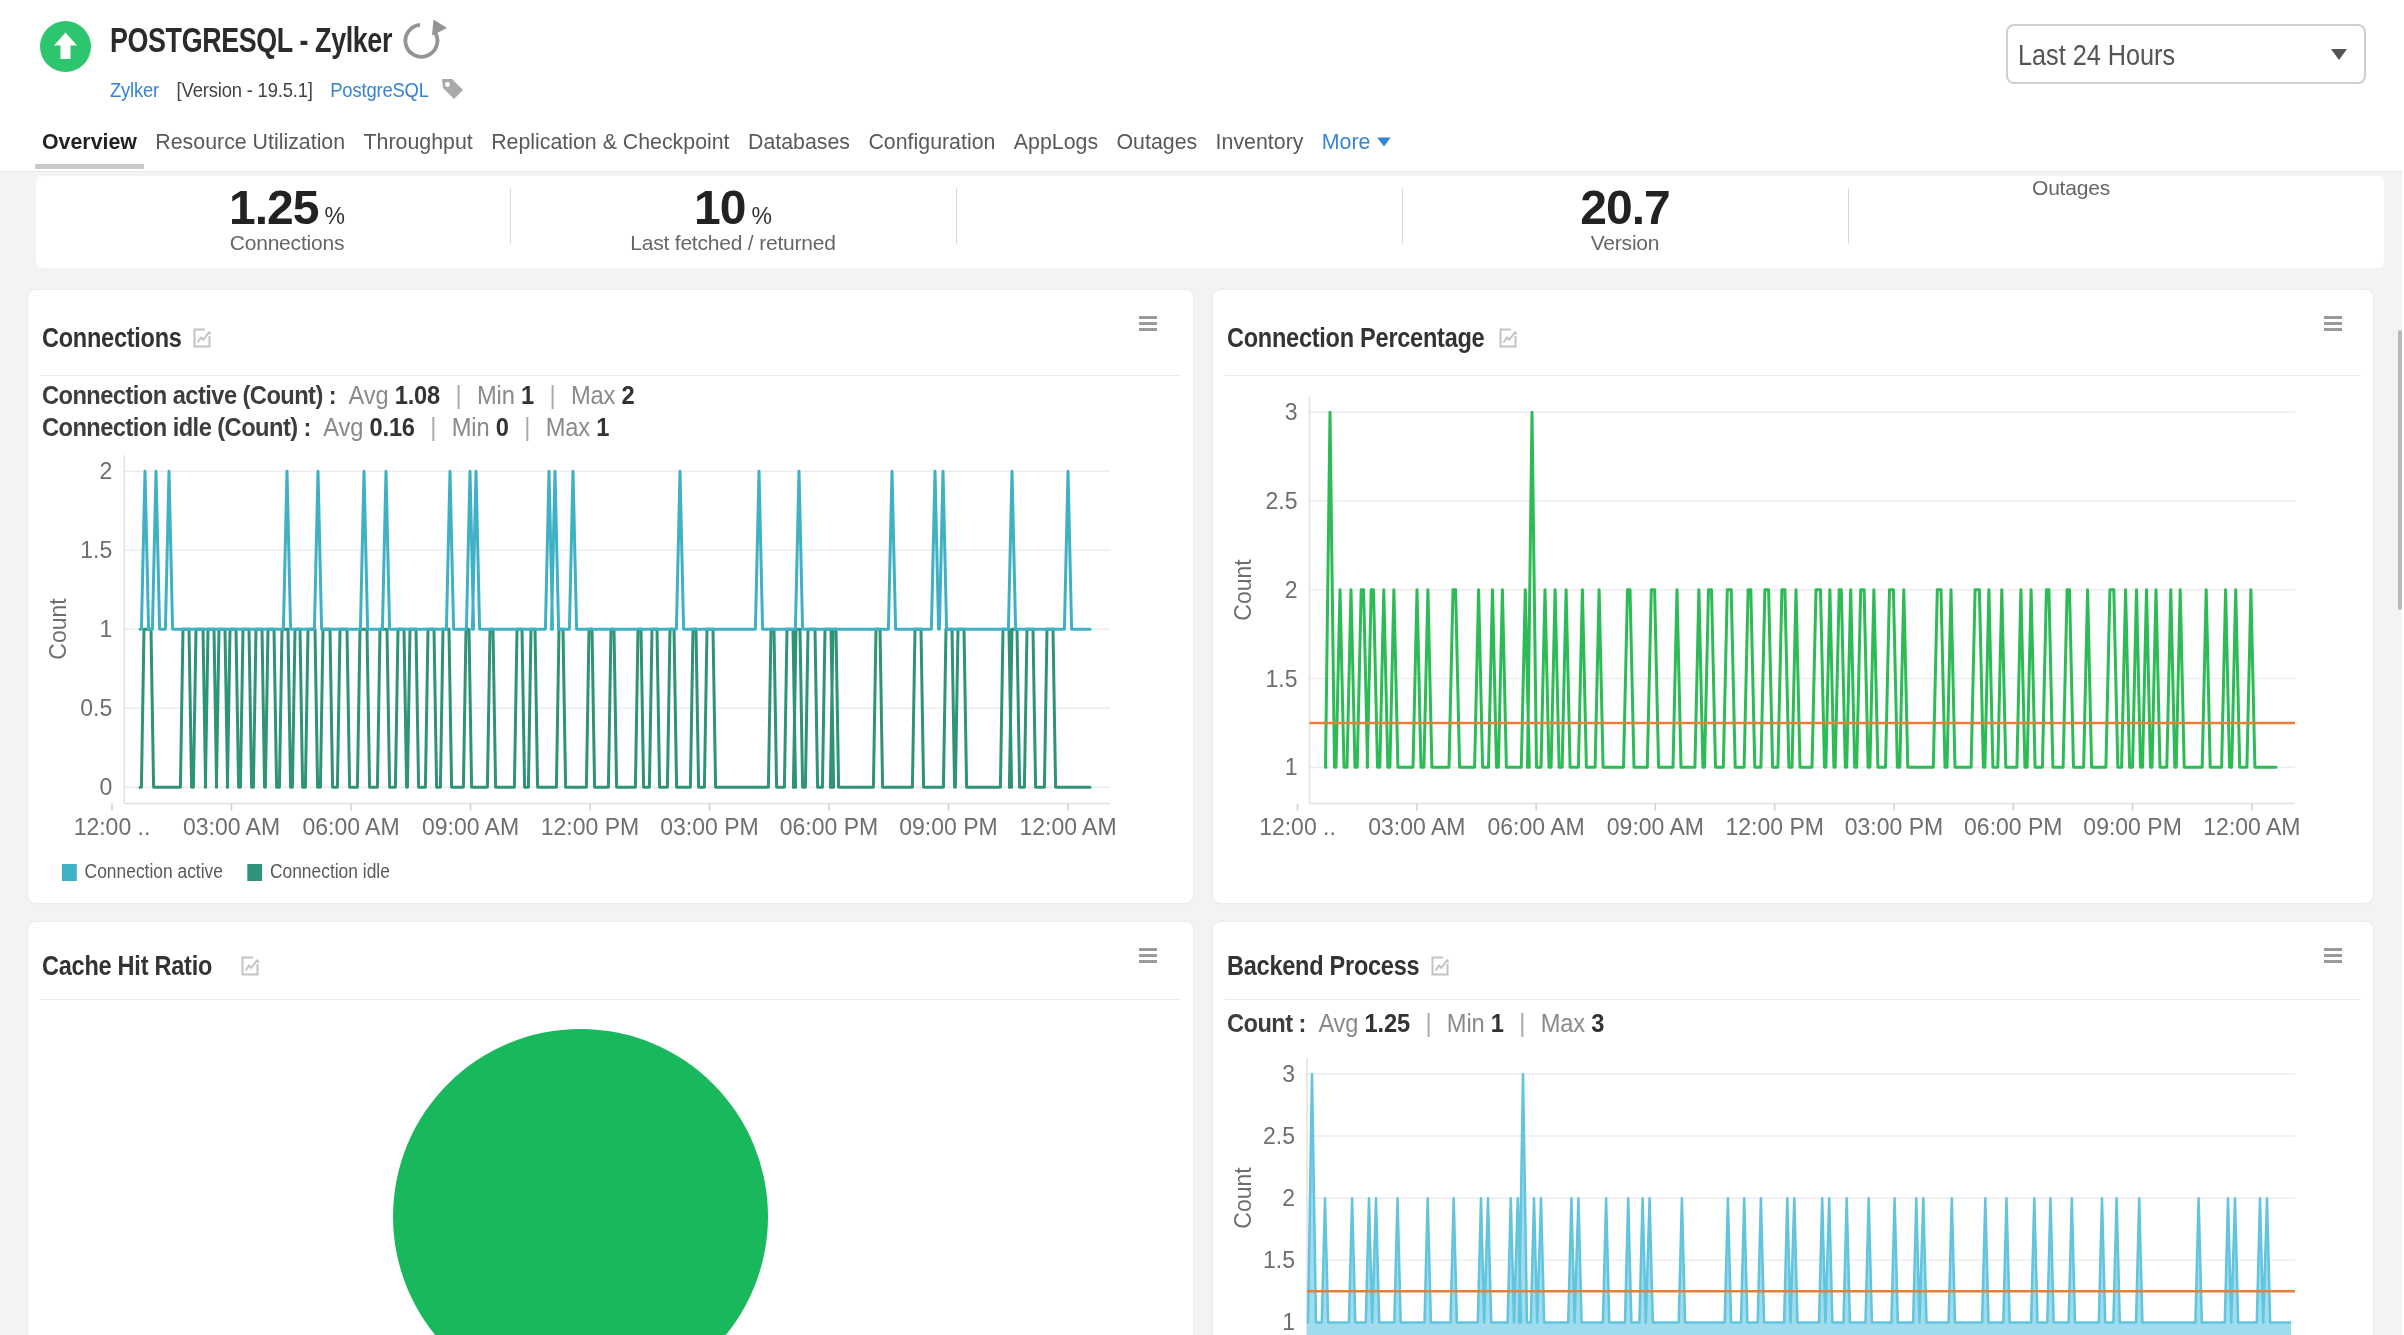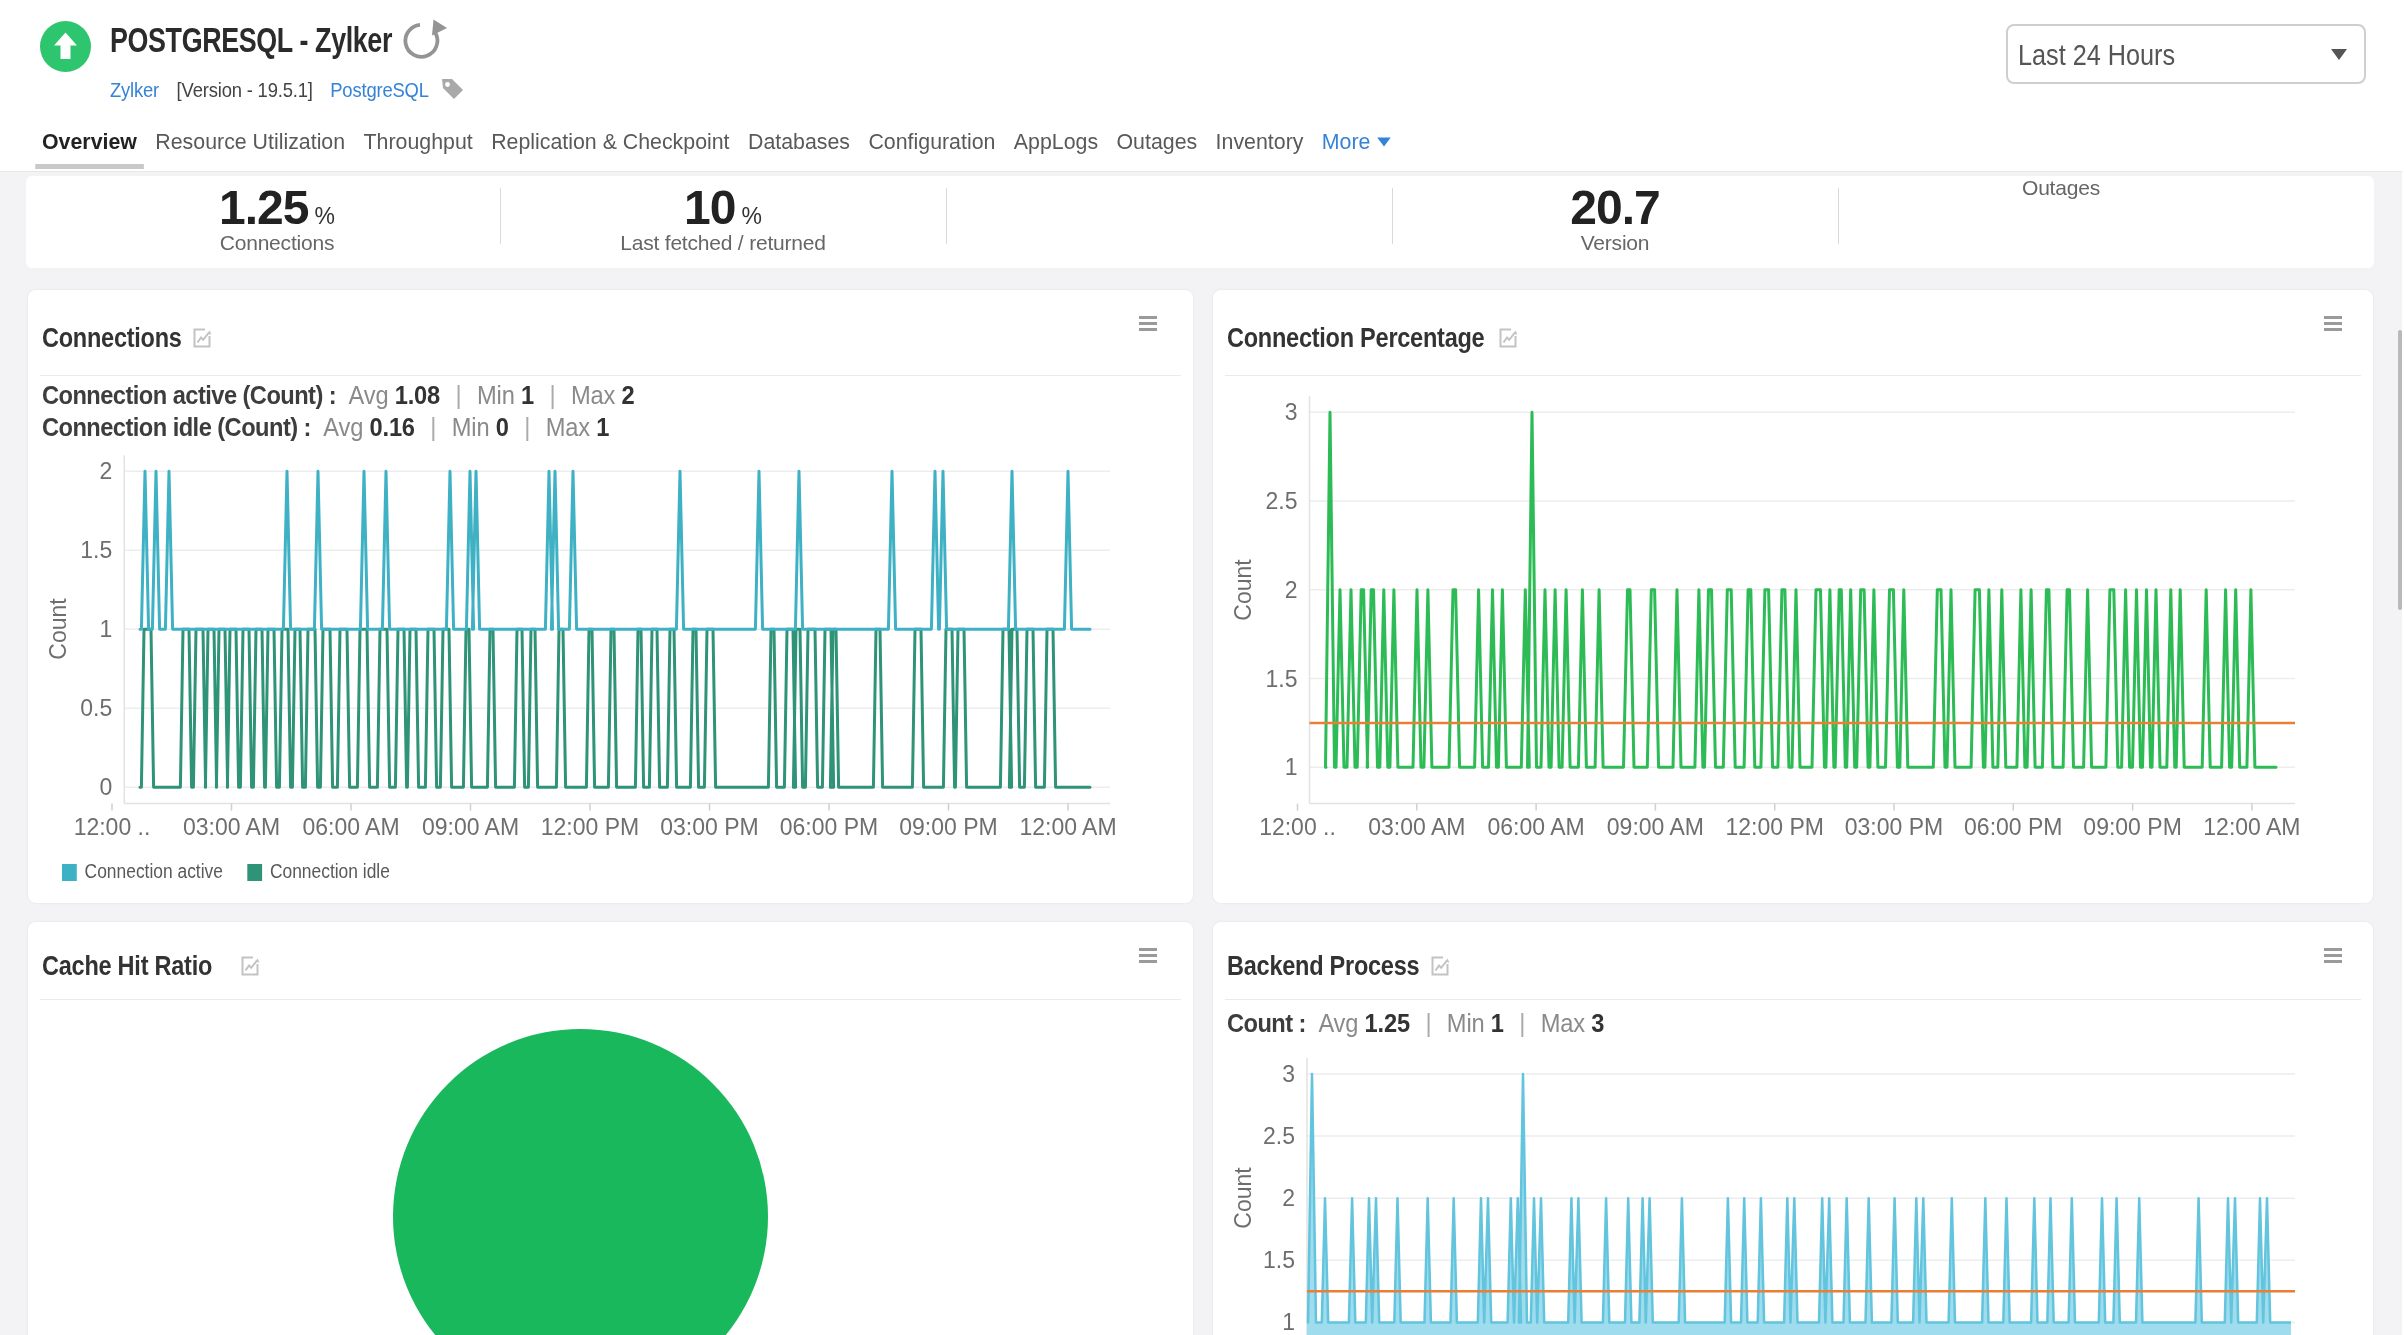--- a/index.html
+++ b/index.html
@@ -8,21 +8,21 @@
 .sub { position:absolute; left:110px; top:78px; font-size:21px; color:#444; letter-spacing:-0.2px; transform:scaleX(0.877); transform-origin:left top; white-space:nowrap; }
 .sub a { color:#3583d6; text-decoration:none; }
 .nav { position:absolute; left:42px; top:129px; font-size:22px; color:#595959; white-space:nowrap; transform:scaleX(0.97); transform-origin:left top; }
 .nav span { margin-right:19px; }
 .nav .act { color:#222; font-weight:700; position:relative; }
 .nav .act:after { content:""; position:absolute; left:-7px; right:-7px; top:35px; height:5px; background:#c9c9c9; }
 .nav .more { color:#3583d6; }
 .dd { position:absolute; left:2006px; top:24px; width:360px; height:60px; border:2px solid #cfcfcf; border-radius:8px; background:#fff; }
 .dd .txt { position:absolute; left:10px; top:13px; font-size:29px; color:#555; transform:scaleX(0.87); transform-origin:left top; white-space:nowrap; }
 .dd .caret { position:absolute; right:17px; top:23px; width:0; height:0; border-left:8px solid transparent; border-right:8px solid transparent; border-top:11px solid #555; }
-.stats { position:absolute; left:26px; top:176px; width:2348px; height:92px; background:#fff; border-radius:6px; }
+.stats { position:absolute; left:36px; top:176px; width:2348px; height:92px; background:#fff; border-radius:6px; }
 .stat { position:absolute; top:0; width:446px; text-align:center; }
 .stat .num { font-size:48px; font-weight:700; color:#222; letter-spacing:-1px; }
 .stat .unit { font-size:23px; font-weight:400; color:#333; margin-left:6px; letter-spacing:0; }
 .stat .lbl { font-size:21px; color:#666; margin-top:-4px; letter-spacing:-0.2px; }
 .vdiv { position:absolute; top:12px; height:56px; width:1px; background:#d9d9d9; }
 .panel { position:absolute; background:#fff; border-radius:8px; box-shadow:0 0 3px rgba(0,0,0,0.07); }
 .ptitle { position:absolute; font-size:28px; font-weight:700; color:#333; letter-spacing:-0.3px; transform:scaleX(0.84); transform-origin:left top; white-space:nowrap; }
 .pdiv { position:absolute; height:1px; background:#ebebeb; }
 .sline { position:absolute; font-size:26px; letter-spacing:-0.2px; white-space:nowrap; transform:scaleX(0.91); transform-origin:left top; }
 .sline .k { color:#3d3d3d; font-weight:700; letter-spacing:-0.6px; }

